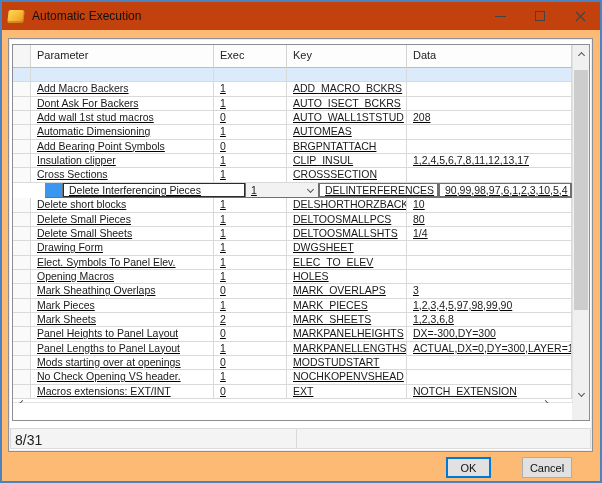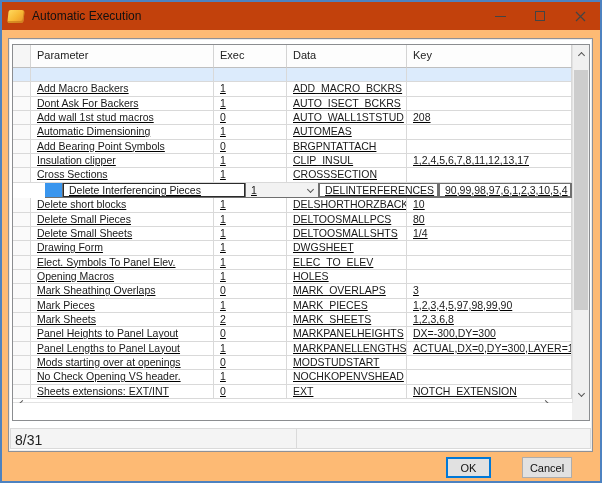--- a/index.html
+++ b/index.html
@@ -100,22 +100,22 @@
   <div class="bodyarea">
 
     <div class="panel">
 
       <div class="grid">
         <div class="grid-content">
           <div class="hdr-row" id="hdrRow">
               <div class="hdr-corner"></div>
               <div class="hdr-cell">Parameter</div>
               <div class="hdr-cell">Exec</div>
+              <div class="hdr-cell">Key</div>
               <div class="hdr-cell">Data</div>
-              <div class="hdr-cell">Key</div>
             </div>
           <div class="rows-box" id="rowsBox">
               <div class="g-row new">
                 <div class="g-rowhdr"></div>
                 <div class="g-cell c-param"></div>
                 <div class="g-cell c-exec"></div>
                 <div class="g-cell c-key"></div>
                 <div class="g-cell c-data"></div>
               </div>
               <div class="g-row">
@@ -265,21 +265,21 @@
               </div>
               <div class="g-row">
                 <div class="g-rowhdr"></div>
                 <div class="g-cell c-param">No Check Opening VS header.</div>
                 <div class="g-cell c-exec">1</div>
                 <div class="g-cell c-key">NOCHKOPENVSHEAD</div>
                 <div class="g-cell c-data"></div>
               </div>
               <div class="g-row">
                 <div class="g-rowhdr"></div>
-                <div class="g-cell c-param">Sheets extensions: EXT/INT</div>
+                <div class="g-cell c-param">Macros extensions: EXT/INT</div>
                 <div class="g-cell c-exec">0</div>
                 <div class="g-cell c-data">EXT</div>
                 <div class="g-cell c-key">NOTCH_EXTENSION</div>
               </div>
             </div>
           <div class="hscroll">
             <div class="h-arrow left">
                 <span class="chev left"></span>
               </div>
             <div class="h-thumb"></div>

